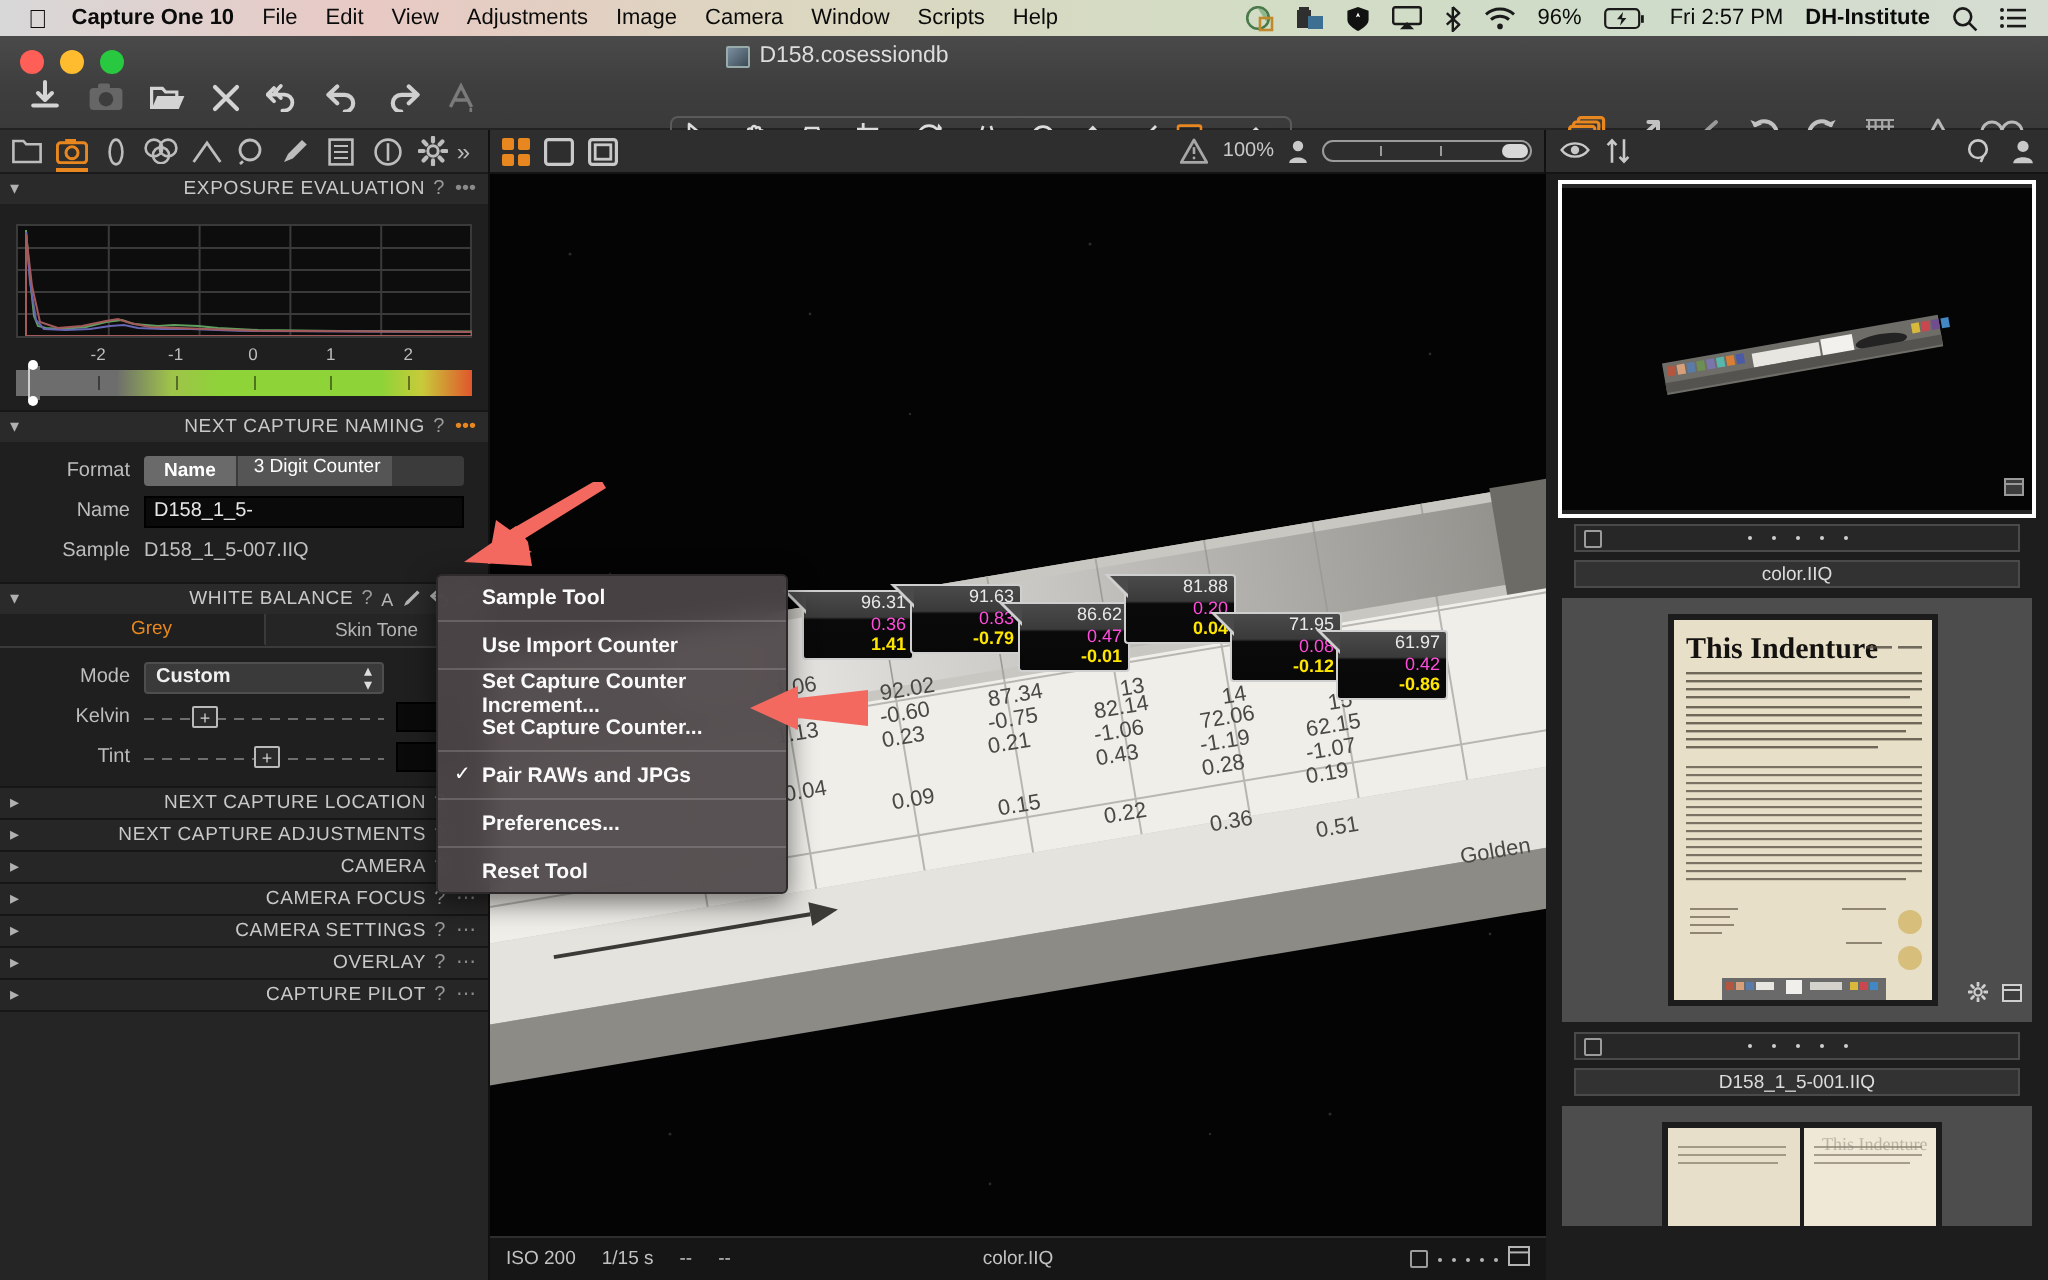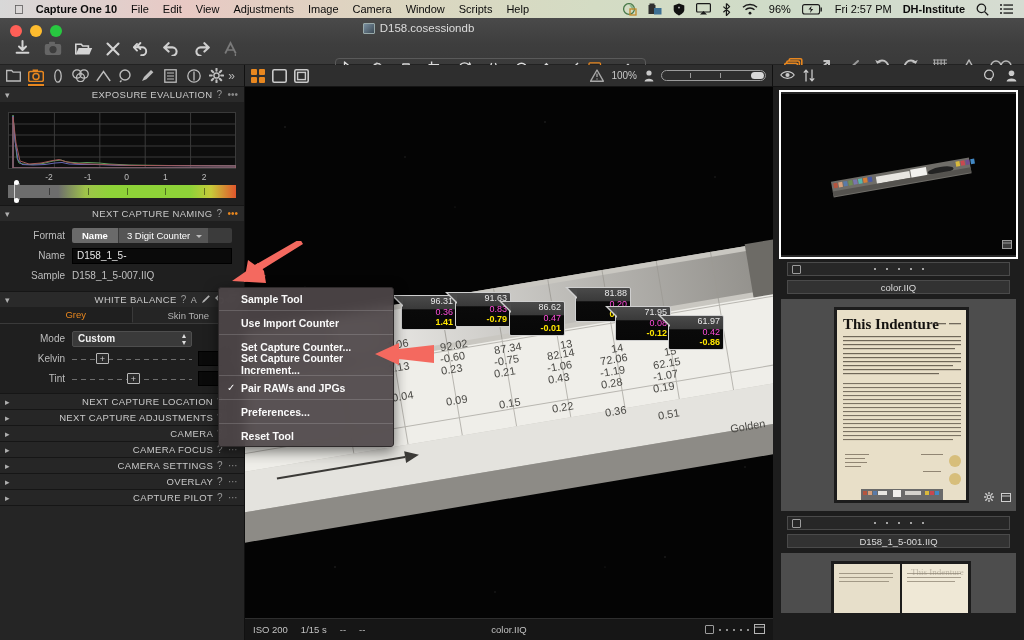--- a/index.html
+++ b/index.html
@@ -86,21 +86,21 @@
      border-left:1px solid #cfcfcf; }
   .evdot { position:absolute; left:5.5px; width:5px; height:5px; border-radius:50%; background:#fff; }
 
   
   .row { display:flex; align-items:center; height:17px; margin-bottom:3px; font-size:10px; color:#c4c4c4; }
   .row .lbl { width:72px; text-align:right; padding-right:7px; color:#bdbdbd; }
   .seg { display:flex; height:15px; border-radius:2px; overflow:hidden; }
   .seg .s1 { background:#6a6a6a; color:#fff; font-weight:bold; font-size:9.5px;
      padding:0 10px; display:flex; align-items:center; border-right:1px solid #3a3a3a; }
   .seg .s2 { background:#555; color:#fff; font-size:9.5px; padding:0 6px 0 8px;
-     display:flex; align-items:center; gap:6px; }
+     display:flex; align-items:center; gap:6px;flex-direction:column; }
   .seg .s3 { background:#3b3b3b; flex:1; }
   .namefield { height:16px; background:#0a0a0a; border:1px solid #000; color:#e6e6e6;
      font-size:10px; padding:0 4px; display:flex; align-items:center; width:160px; }
   .sample { font-size:10px; color:#c0c0c0; }
 
   
   .wbtabs { display:flex; height:17px; font-size:9.5px; border-bottom:1px solid #3a3a3a; }
   .wbtab { flex:1; display:flex; align-items:center; justify-content:center; color:#b4b4b4;
      background:#252525; }
   .wbtab.active { color:#e8871f; background:#1f1f1f; border-bottom:1px solid #1f1f1f;
@@ -866,21 +866,21 @@
               <div class="readout" style="left: 210px; top: 205px;">
                 <div class="l">91.63</div>
                 <div class="a">0.83</div>
                 <div class="b">-0.79</div>
               </div>
               <div class="readout" style="left: 264px; top: 214px;">
                 <div class="l">86.62</div>
                 <div class="a">0.47</div>
                 <div class="b">-0.01</div>
               </div>
-              <div class="readout" style="left: 330px; top: 200px;">
+              <div class="readout" style="left: 317px; top: 200px;">
                 <div class="l">81.88</div>
                 <div class="a">0.20</div>
                 <div class="b">0.04</div>
               </div>
               <div class="readout" style="left: 370px; top: 219px;">
                 <div class="l">71.95</div>
                 <div class="a">0.08</div>
                 <div class="b">-0.12</div>
               </div>
               <div class="readout" style="left: 423px; top: 228px;">
@@ -1110,24 +1110,24 @@
       <div class="ctxmenu" id="ctxmenu">
           <div class="mi">
             <span>Sample Tool</span>
           </div>
           <div class="sep"></div>
           <div class="mi">
             <span>Use Import Counter</span>
           </div>
           <div class="sep"></div>
           <div class="mi">
+            <span>Set Capture Counter Increment...</span>
+          </div>
+          <div class="mi">
             <span>Set Capture Counter...</span>
-          </div>
-          <div class="mi">
-            <span>Set Capture Counter Increment...</span>
           </div>
           <div class="sep"></div>
           <div class="mi">
             <span class="chk">✓</span>
             <span>Pair RAWs and JPGs</span>
           </div>
           <div class="sep"></div>
           <div class="mi">
             <span>Preferences...</span>
           </div>

